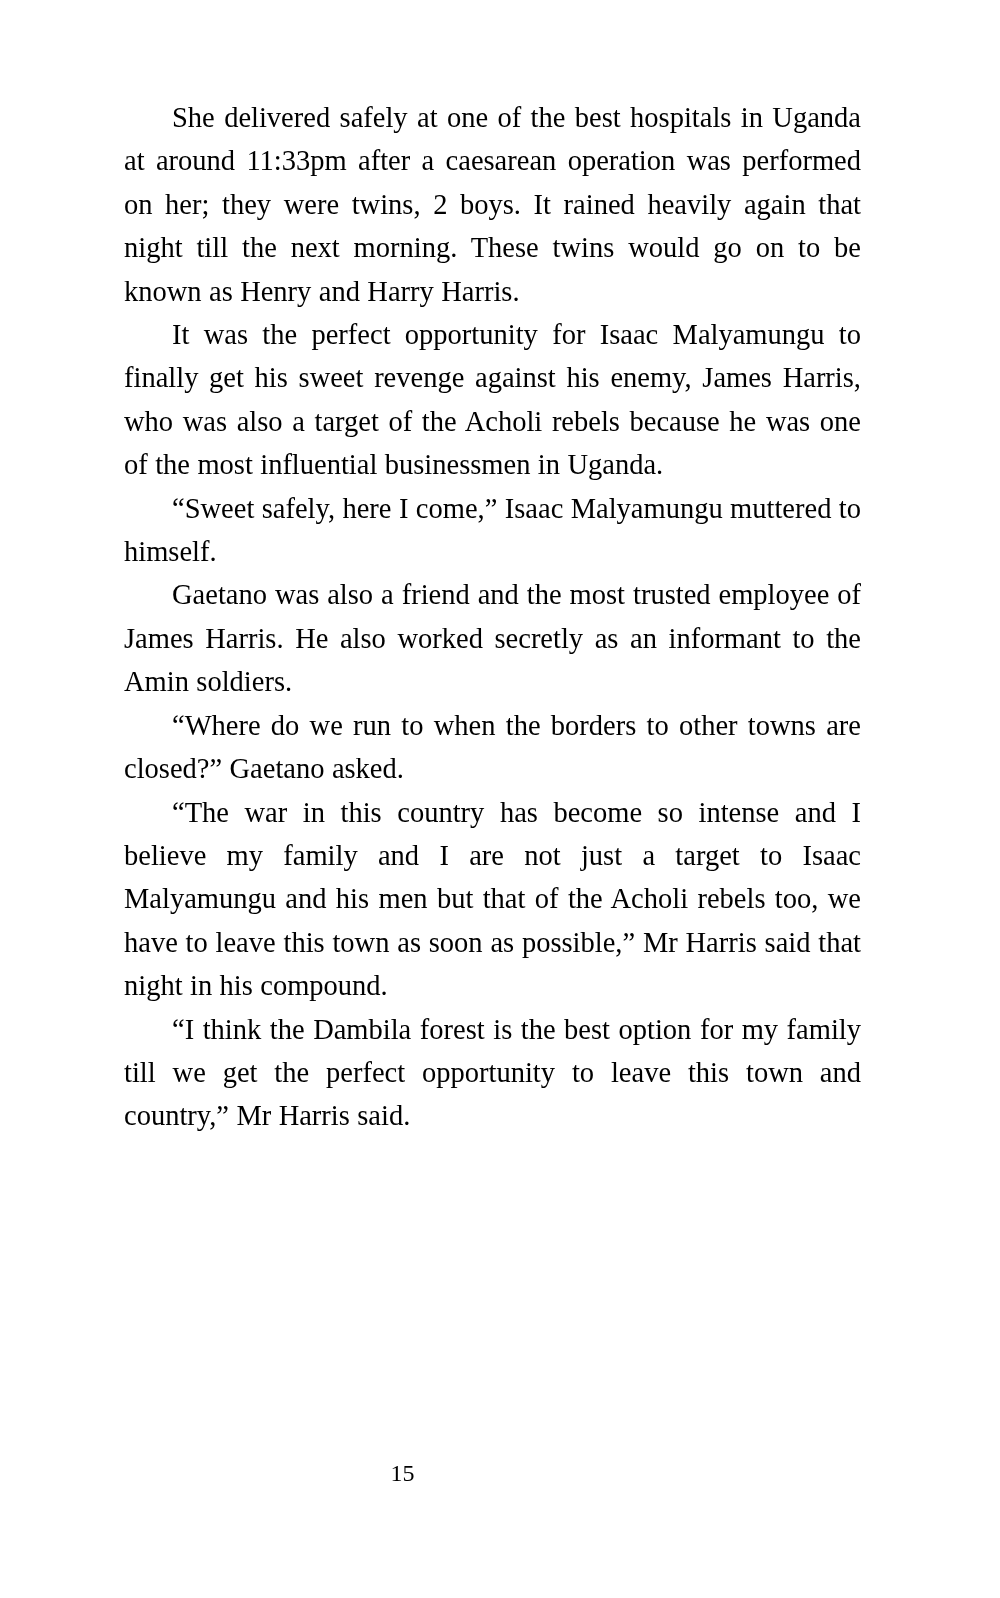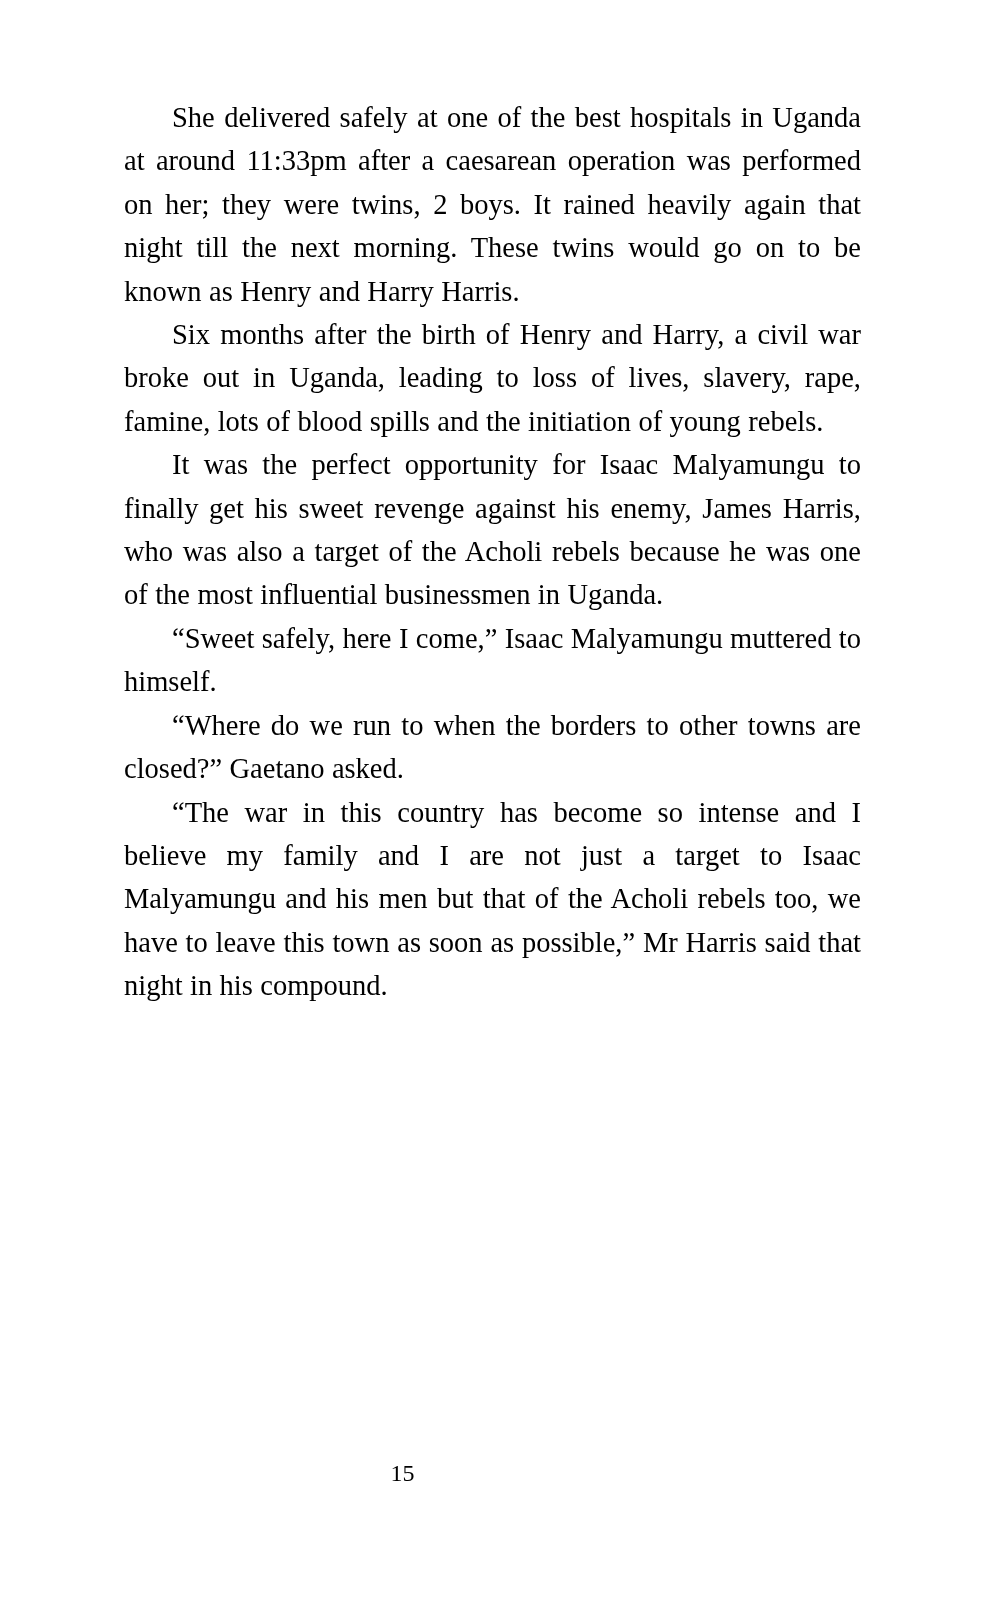--- a/index.html
+++ b/index.html
@@ -55,22 +55,23 @@
     margin-left: 8px;
   }
 </style>
 </head>
 <body>
 
 <div class="page">
 
   <div class="text-block">
     <p class="para">She delivered safely at one of the best hospitals in Uganda at around 11:33pm after a caesarean operation was performed on her; they were twins, 2 boys. It rained heavily again that night till the next morning. These twins would go on to be known as Henry and Harry Harris.</p>
-    <p class="para">Six months after the birth of Henry and Harry, a civil war broke out in Uganda, leading to loss of lives, slavery, rape, famine, lots of blood spills and the initiation of young rebels.</p>
     <p class="para">It was the perfect opportunity for Isaac Malyamungu to finally get his sweet revenge against his enemy, James Harris, who was also a target of the Acholi rebels because he was one of the most influential businessmen in Uganda.</p>
     <p class="para">“Sweet safely, here I come,” Isaac Malyamungu muttered to himself.</p>
+    <p class="para">Gaetano was also a friend and the most trusted employee of James Harris. He also worked secretly as an informant to the Amin soldiers.</p>
     <p class="para">“Where do we run to when the borders to other towns are closed?” Gaetano asked.</p>
     <p class="para">“The war in this country has become so intense and I believe my family and I are not just a target to Isaac Malyamungu and his men but that of the Acholi rebels too, we have to leave this town as soon as possible,” Mr Harris said that night in his compound.</p>
+    <p class="para">“I think the Dambila forest is the best option for my family till we get the perfect opportunity to leave this town and country,” Mr Harris said.</p>
   </div>
 
   <div class="page-number">15</div>
 
 </div>
 
 </body></html>

